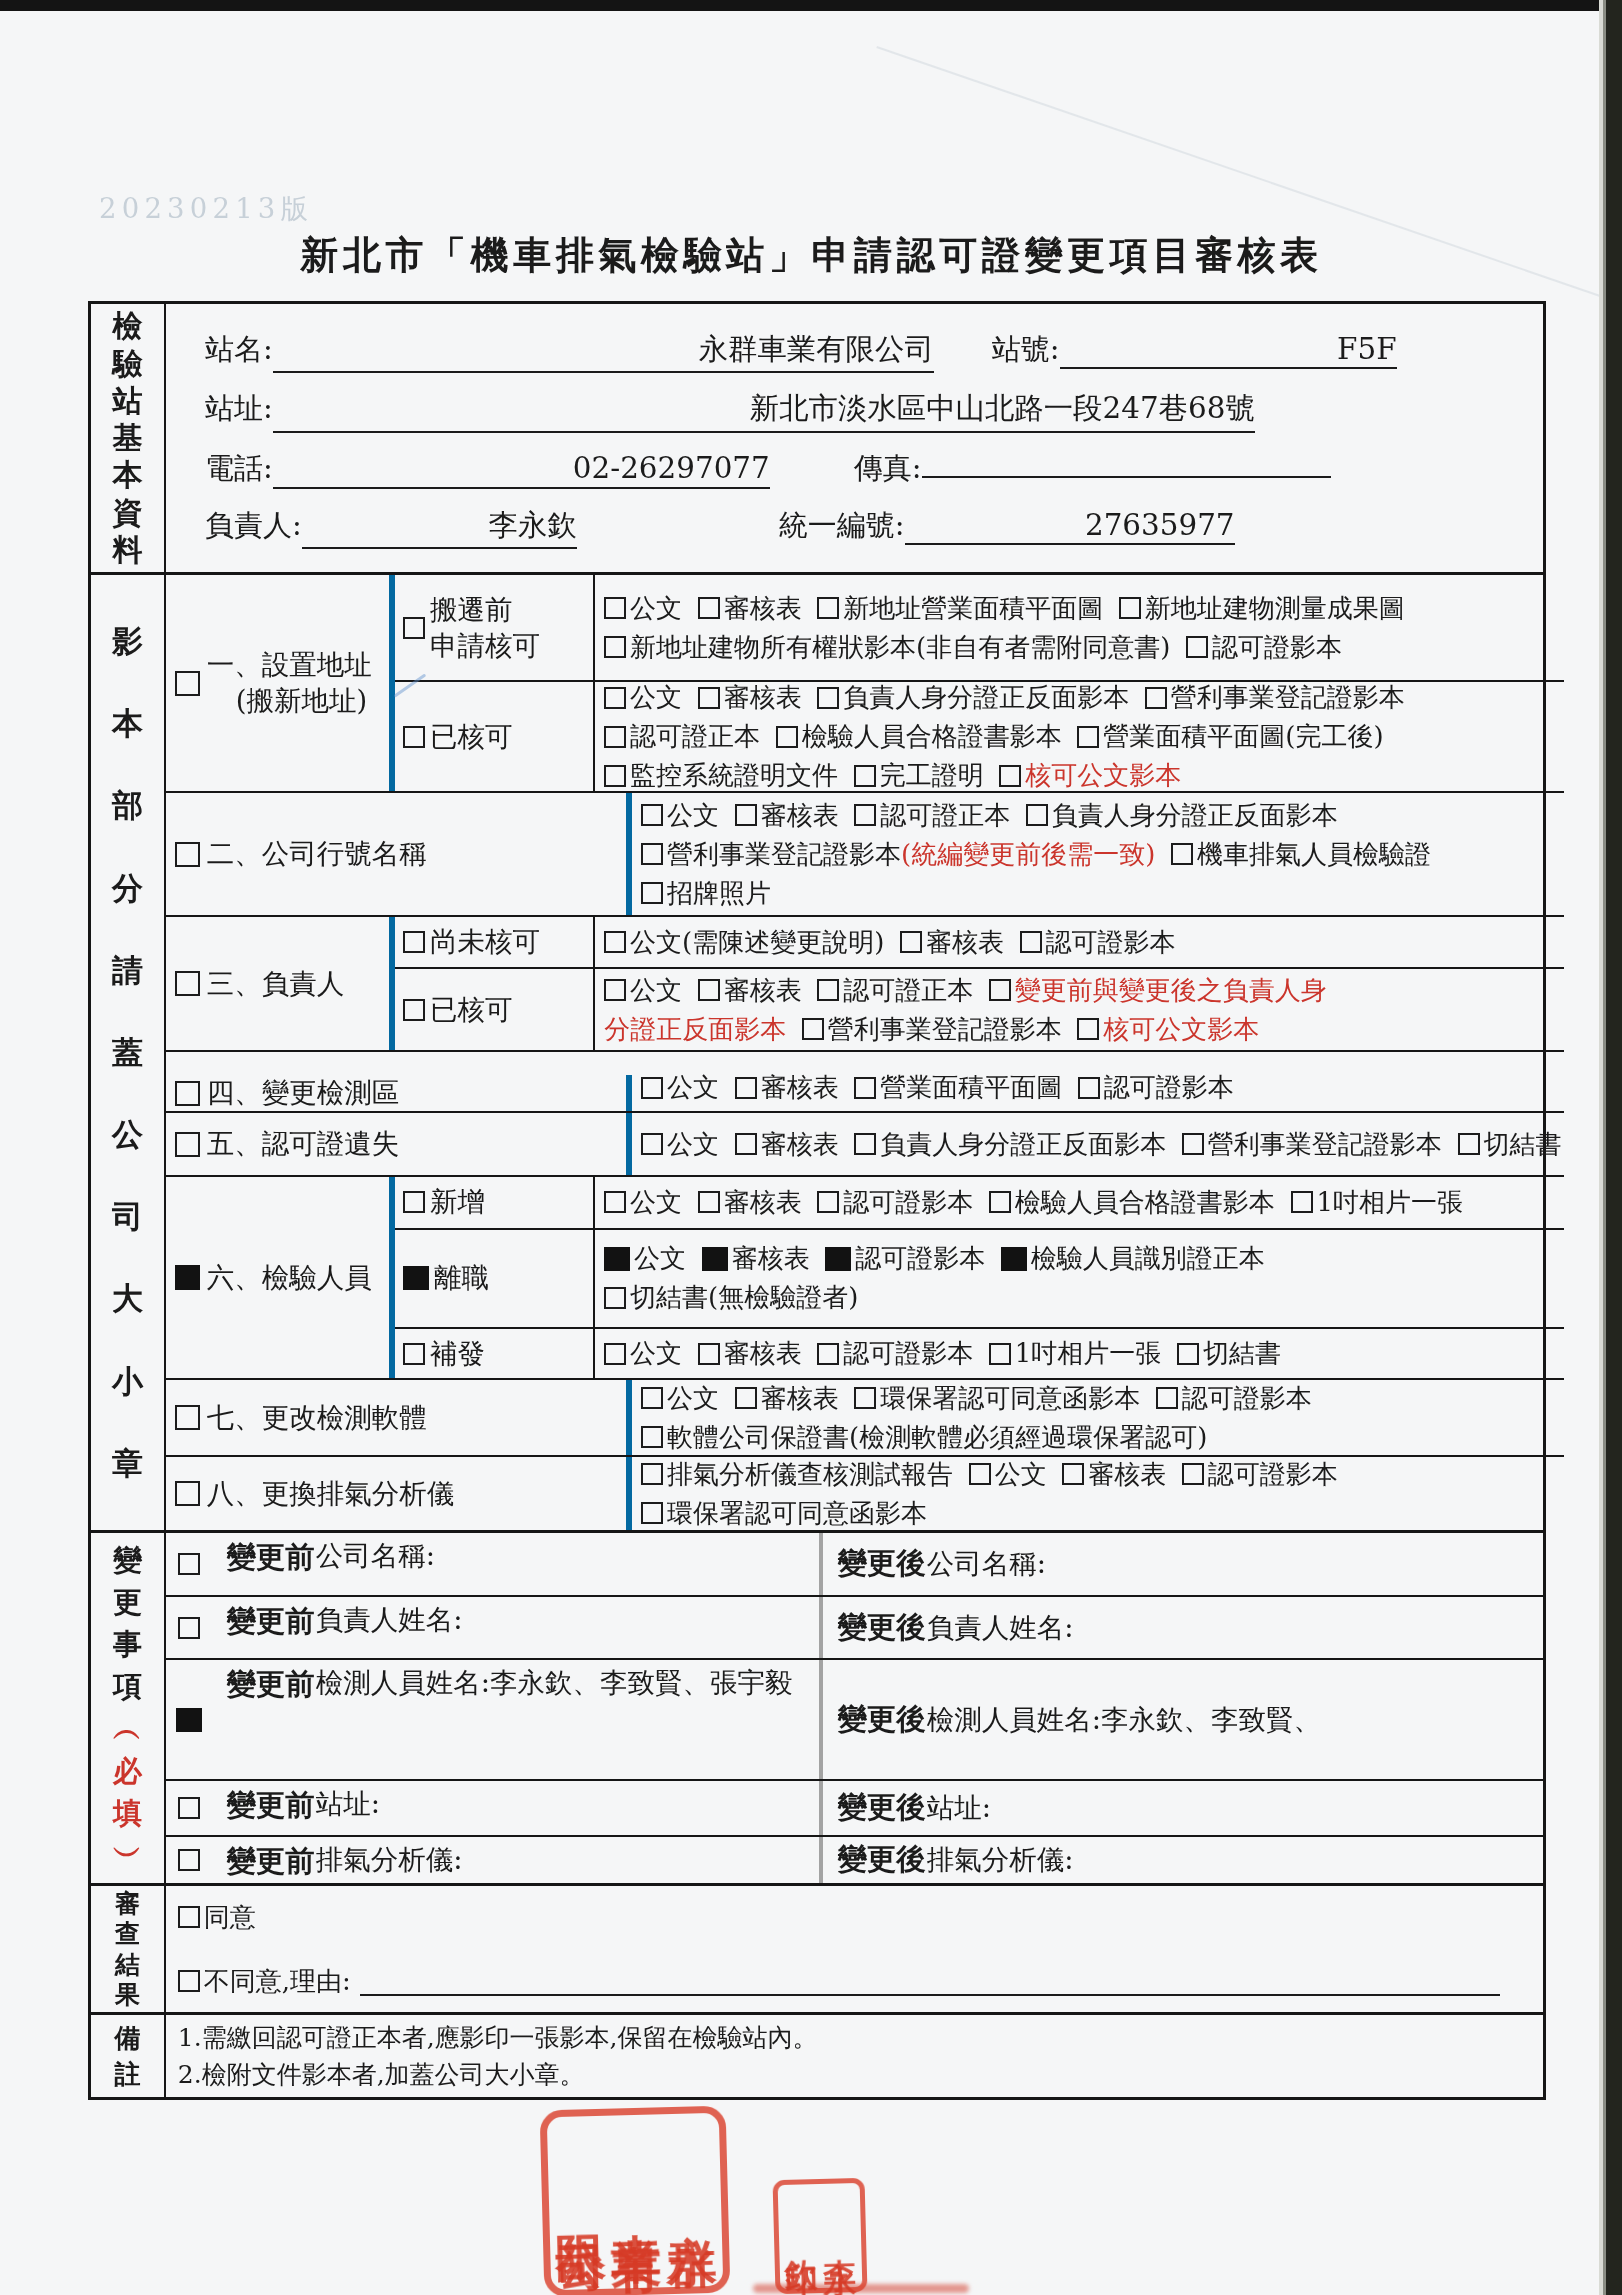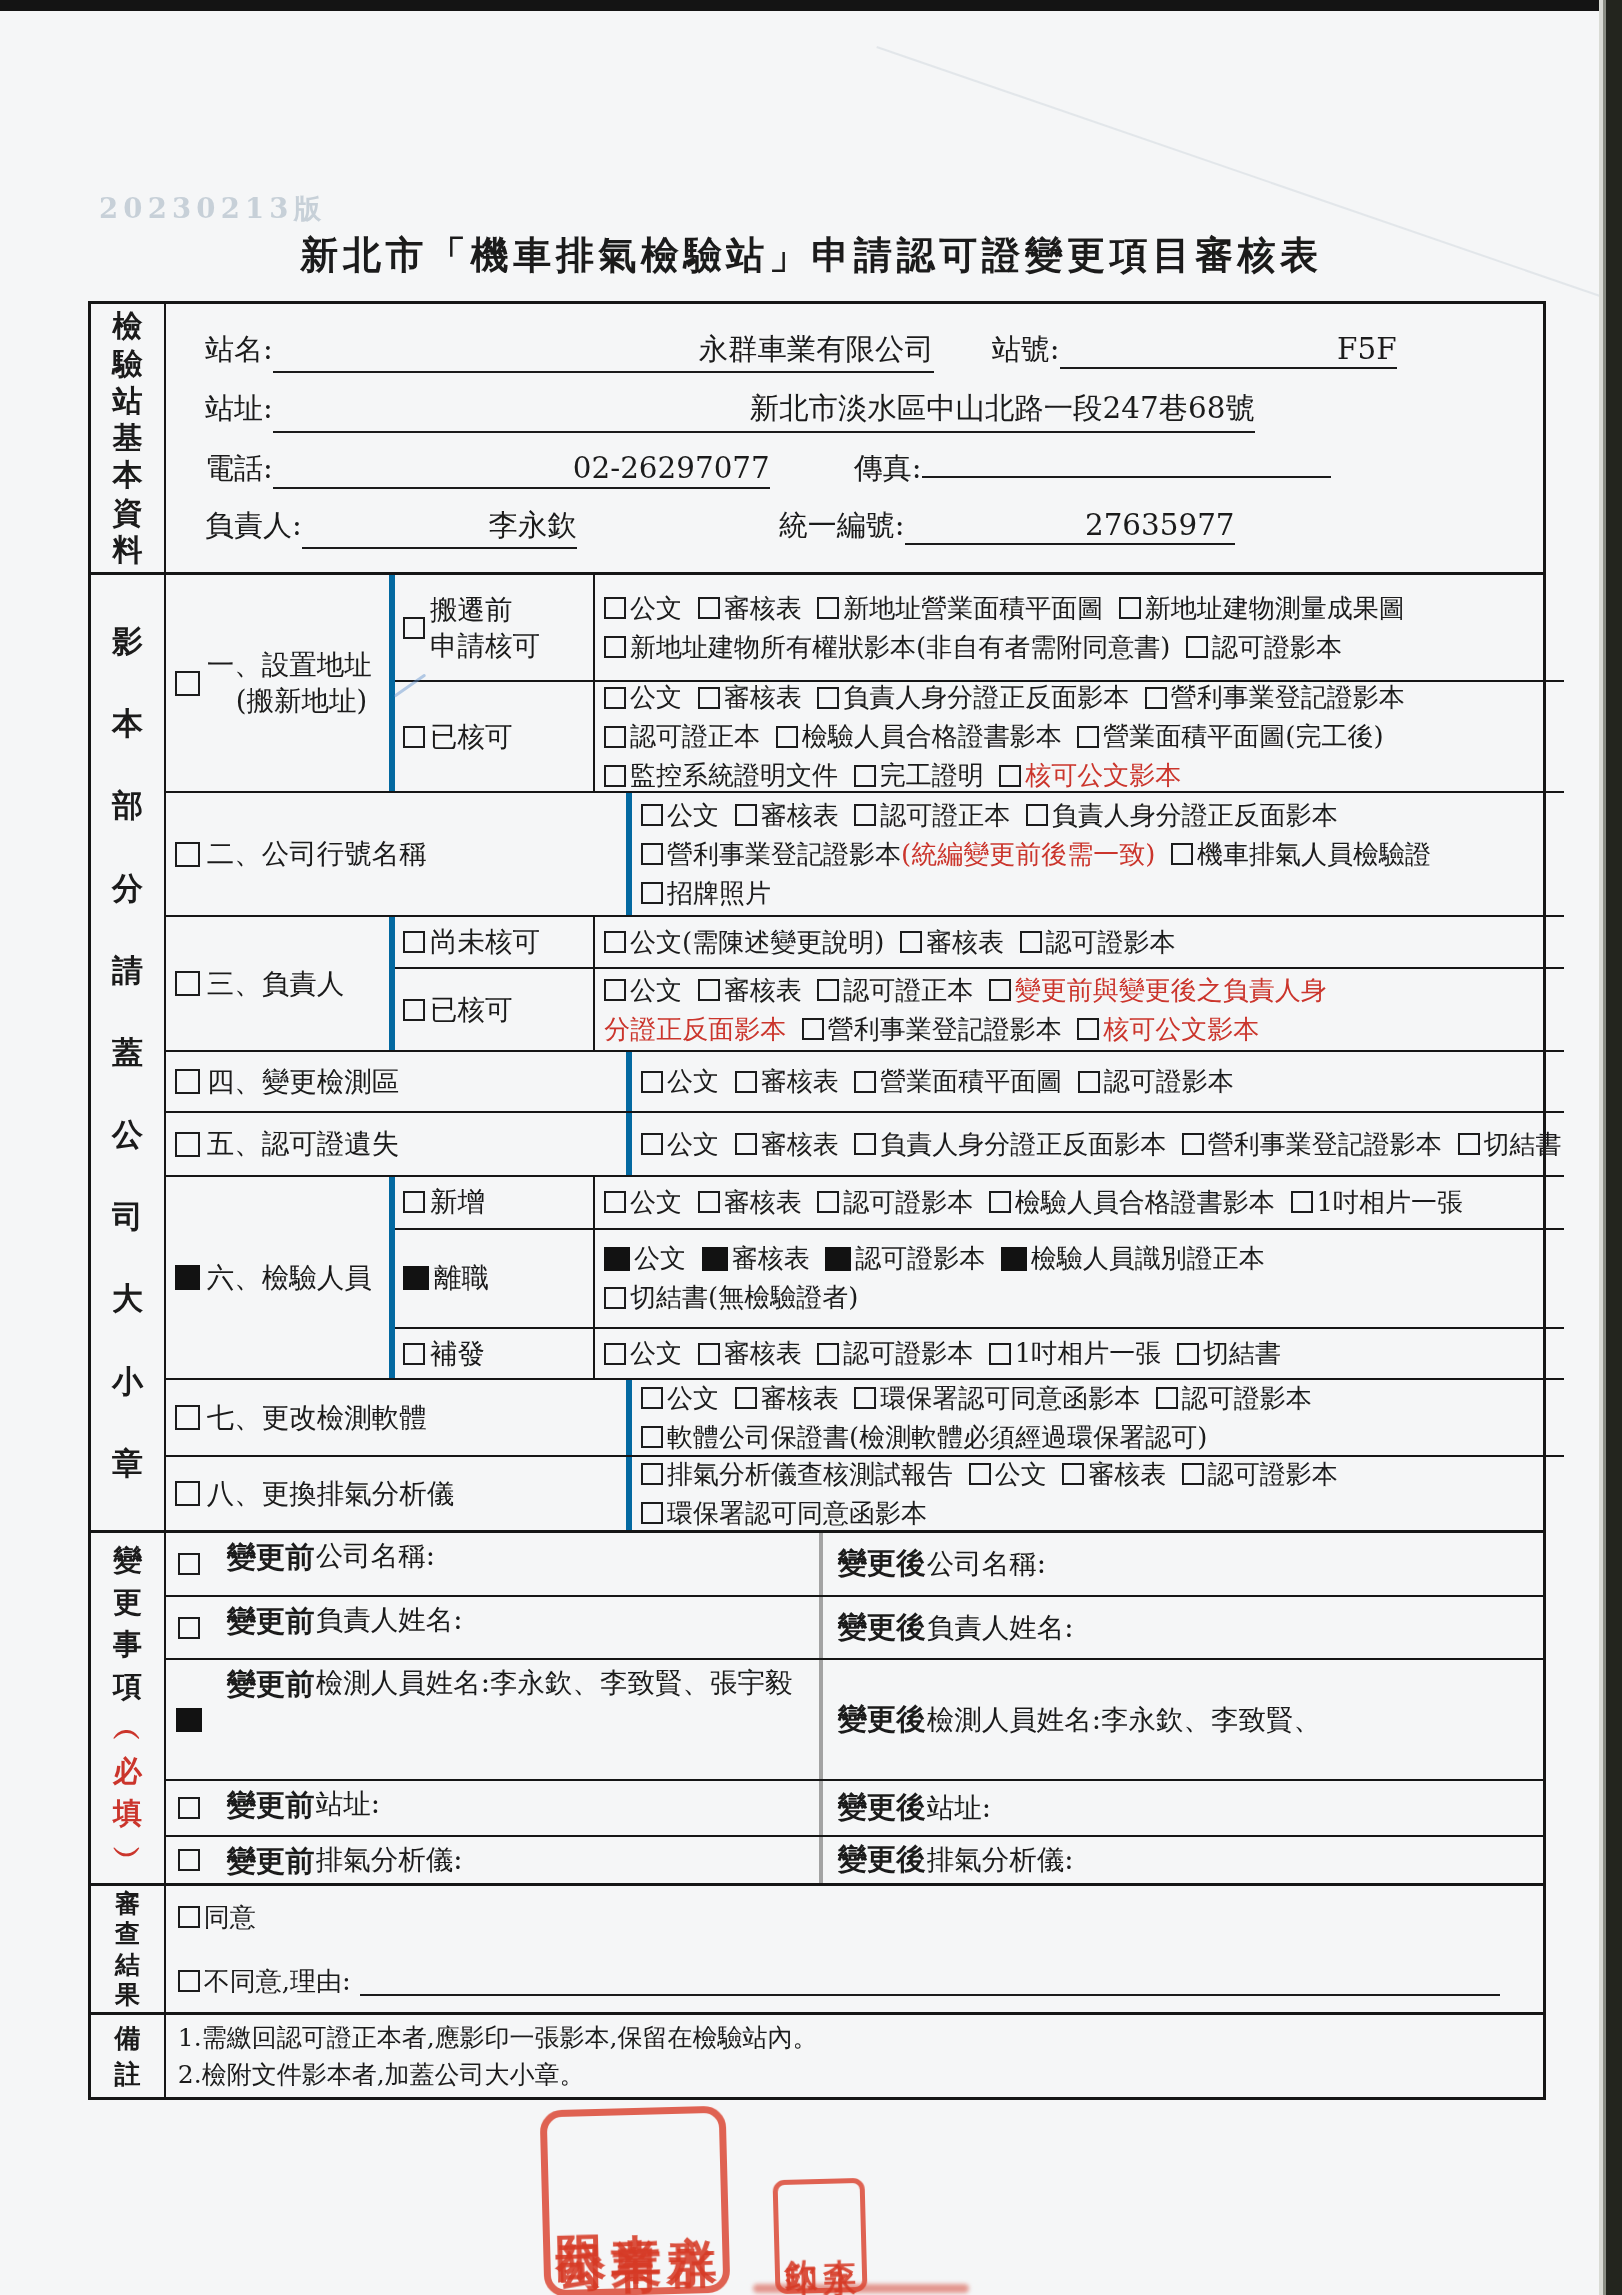--- a/index.html
+++ b/index.html
@@ -15,21 +15,21 @@
   .right-strip { position:absolute; right:0; top:0; width:23.6px; height:100%; z-index:30;
     background:linear-gradient(to left,#23251e 0 17px,#8a8d84 17px 19.6px,#d9dbd5 19.6px 23.6px); }
   .crease { position:absolute; left:877px; top:46px; width:772px; height:2px;
     background:#dde2e6; transform:rotate(19deg); transform-origin:left top; opacity:.8; z-index:1; }
   .penmark { position:absolute; left:391px; top:684px; width:38px; height:3.3px;
     background:rgba(95,145,205,.45); transform:rotate(-35deg); border-radius:2px; z-index:5; }
   .smudge { position:absolute; left:753px; top:2284px; width:216px; height:8.5px;
     background:rgba(210,55,38,.5); filter:blur(2px); border-radius:4.6px; z-index:6; }
 
   .watermark { position:absolute; left:99px; top:191px; font-size:27.5px; letter-spacing:5.2px;
-    color:#c7d0d8; z-index:2;font-weight:bold; }
+    color:#c7d0d8; z-index:2; }
 
   .title { position:absolute; left:0; top:230px; width:100%; text-align:center;
     font-size:38px; font-weight:bold; letter-spacing:4.6px; z-index:3; }
 
   
   .table { position:absolute; left:88px; top:301px; width:1458px; border:3.9px solid #161616;
     z-index:4; background:transparent; }
   .sec { display:flex; border-top:3.3px solid #161616; }
   .sec:first-child { border-top:none; }
 
@@ -406,21 +406,21 @@
                     </span>
                     <span class="tok">
                       <span class="cb"></span>
                       <span class="red">核可公文影本</span>
                     </span>
                   </div>
                 </div>
               </div>
             </div>
           </div>
-          <div class="crow" style="height: 61px;">
+          <div class="crow" style="height: 61px; align-items: flex-end;">
             <div class="cat w-catwide">
               <span class="cb"></span>
               <div>
                 <div>四、變更檢測區</div>
               </div>
             </div>
             <div class="docs">
               <div class="dline">
                 <span class="tok">
                   <span class="cb"></span>

